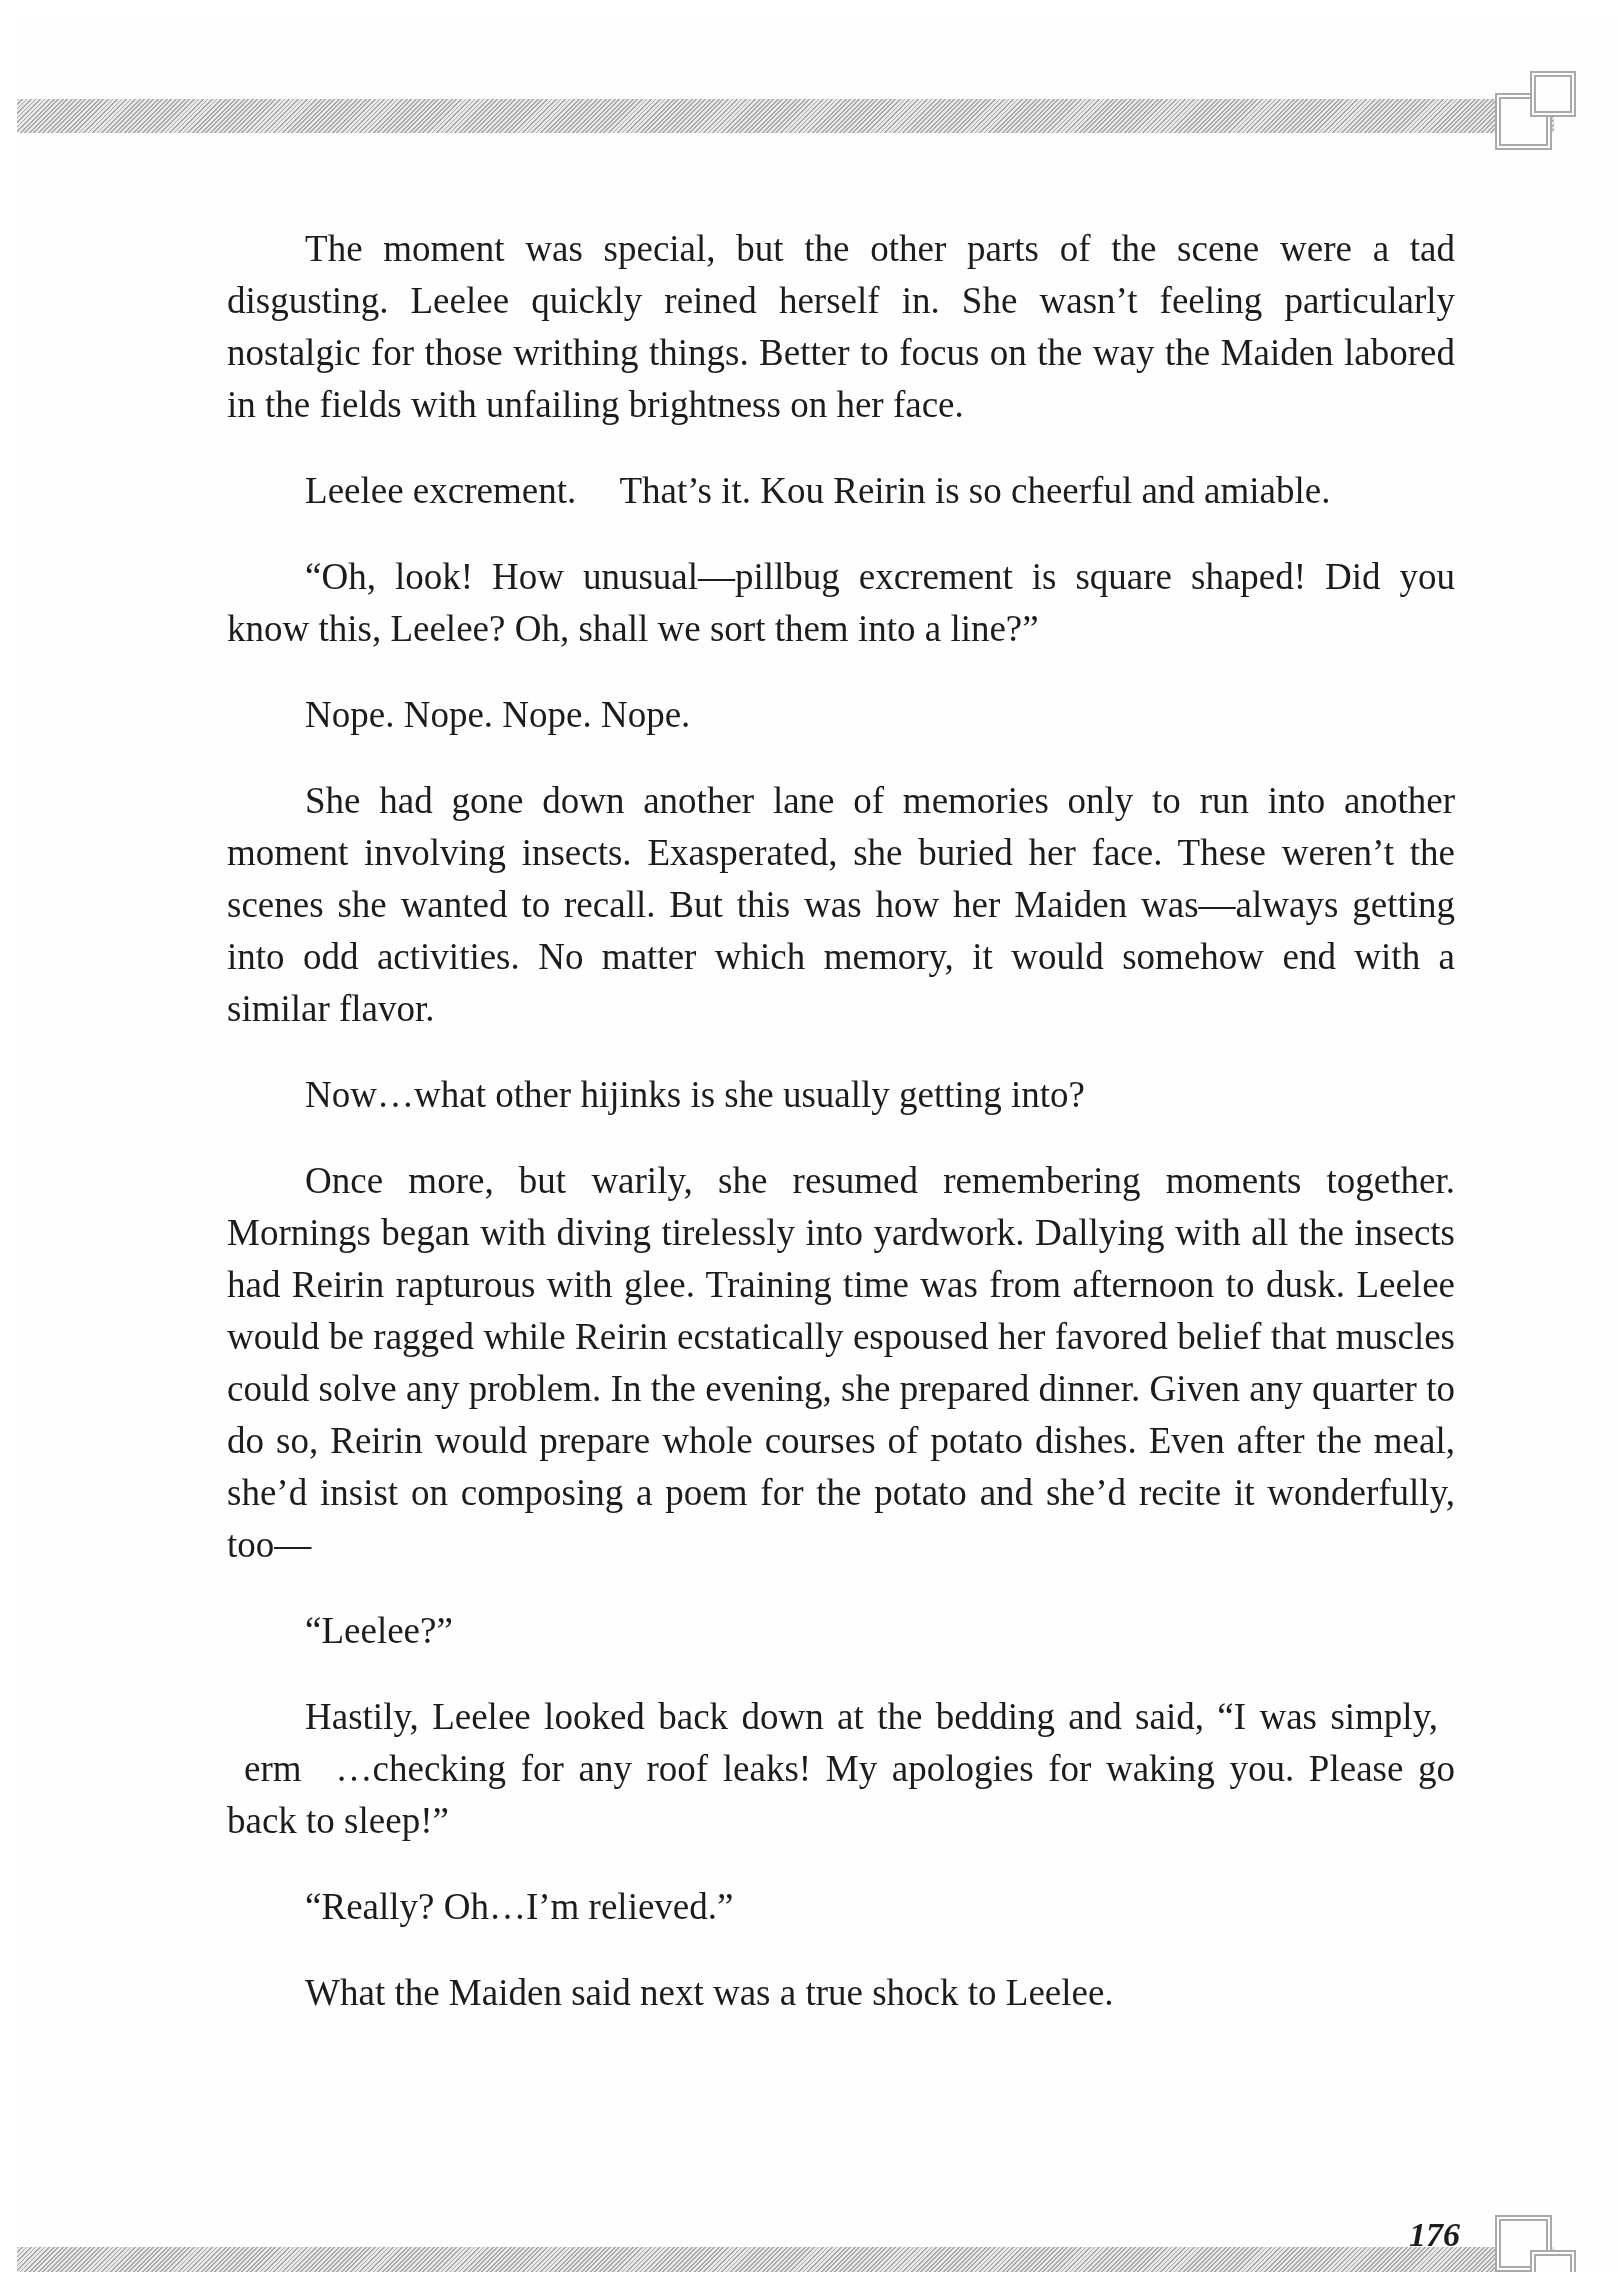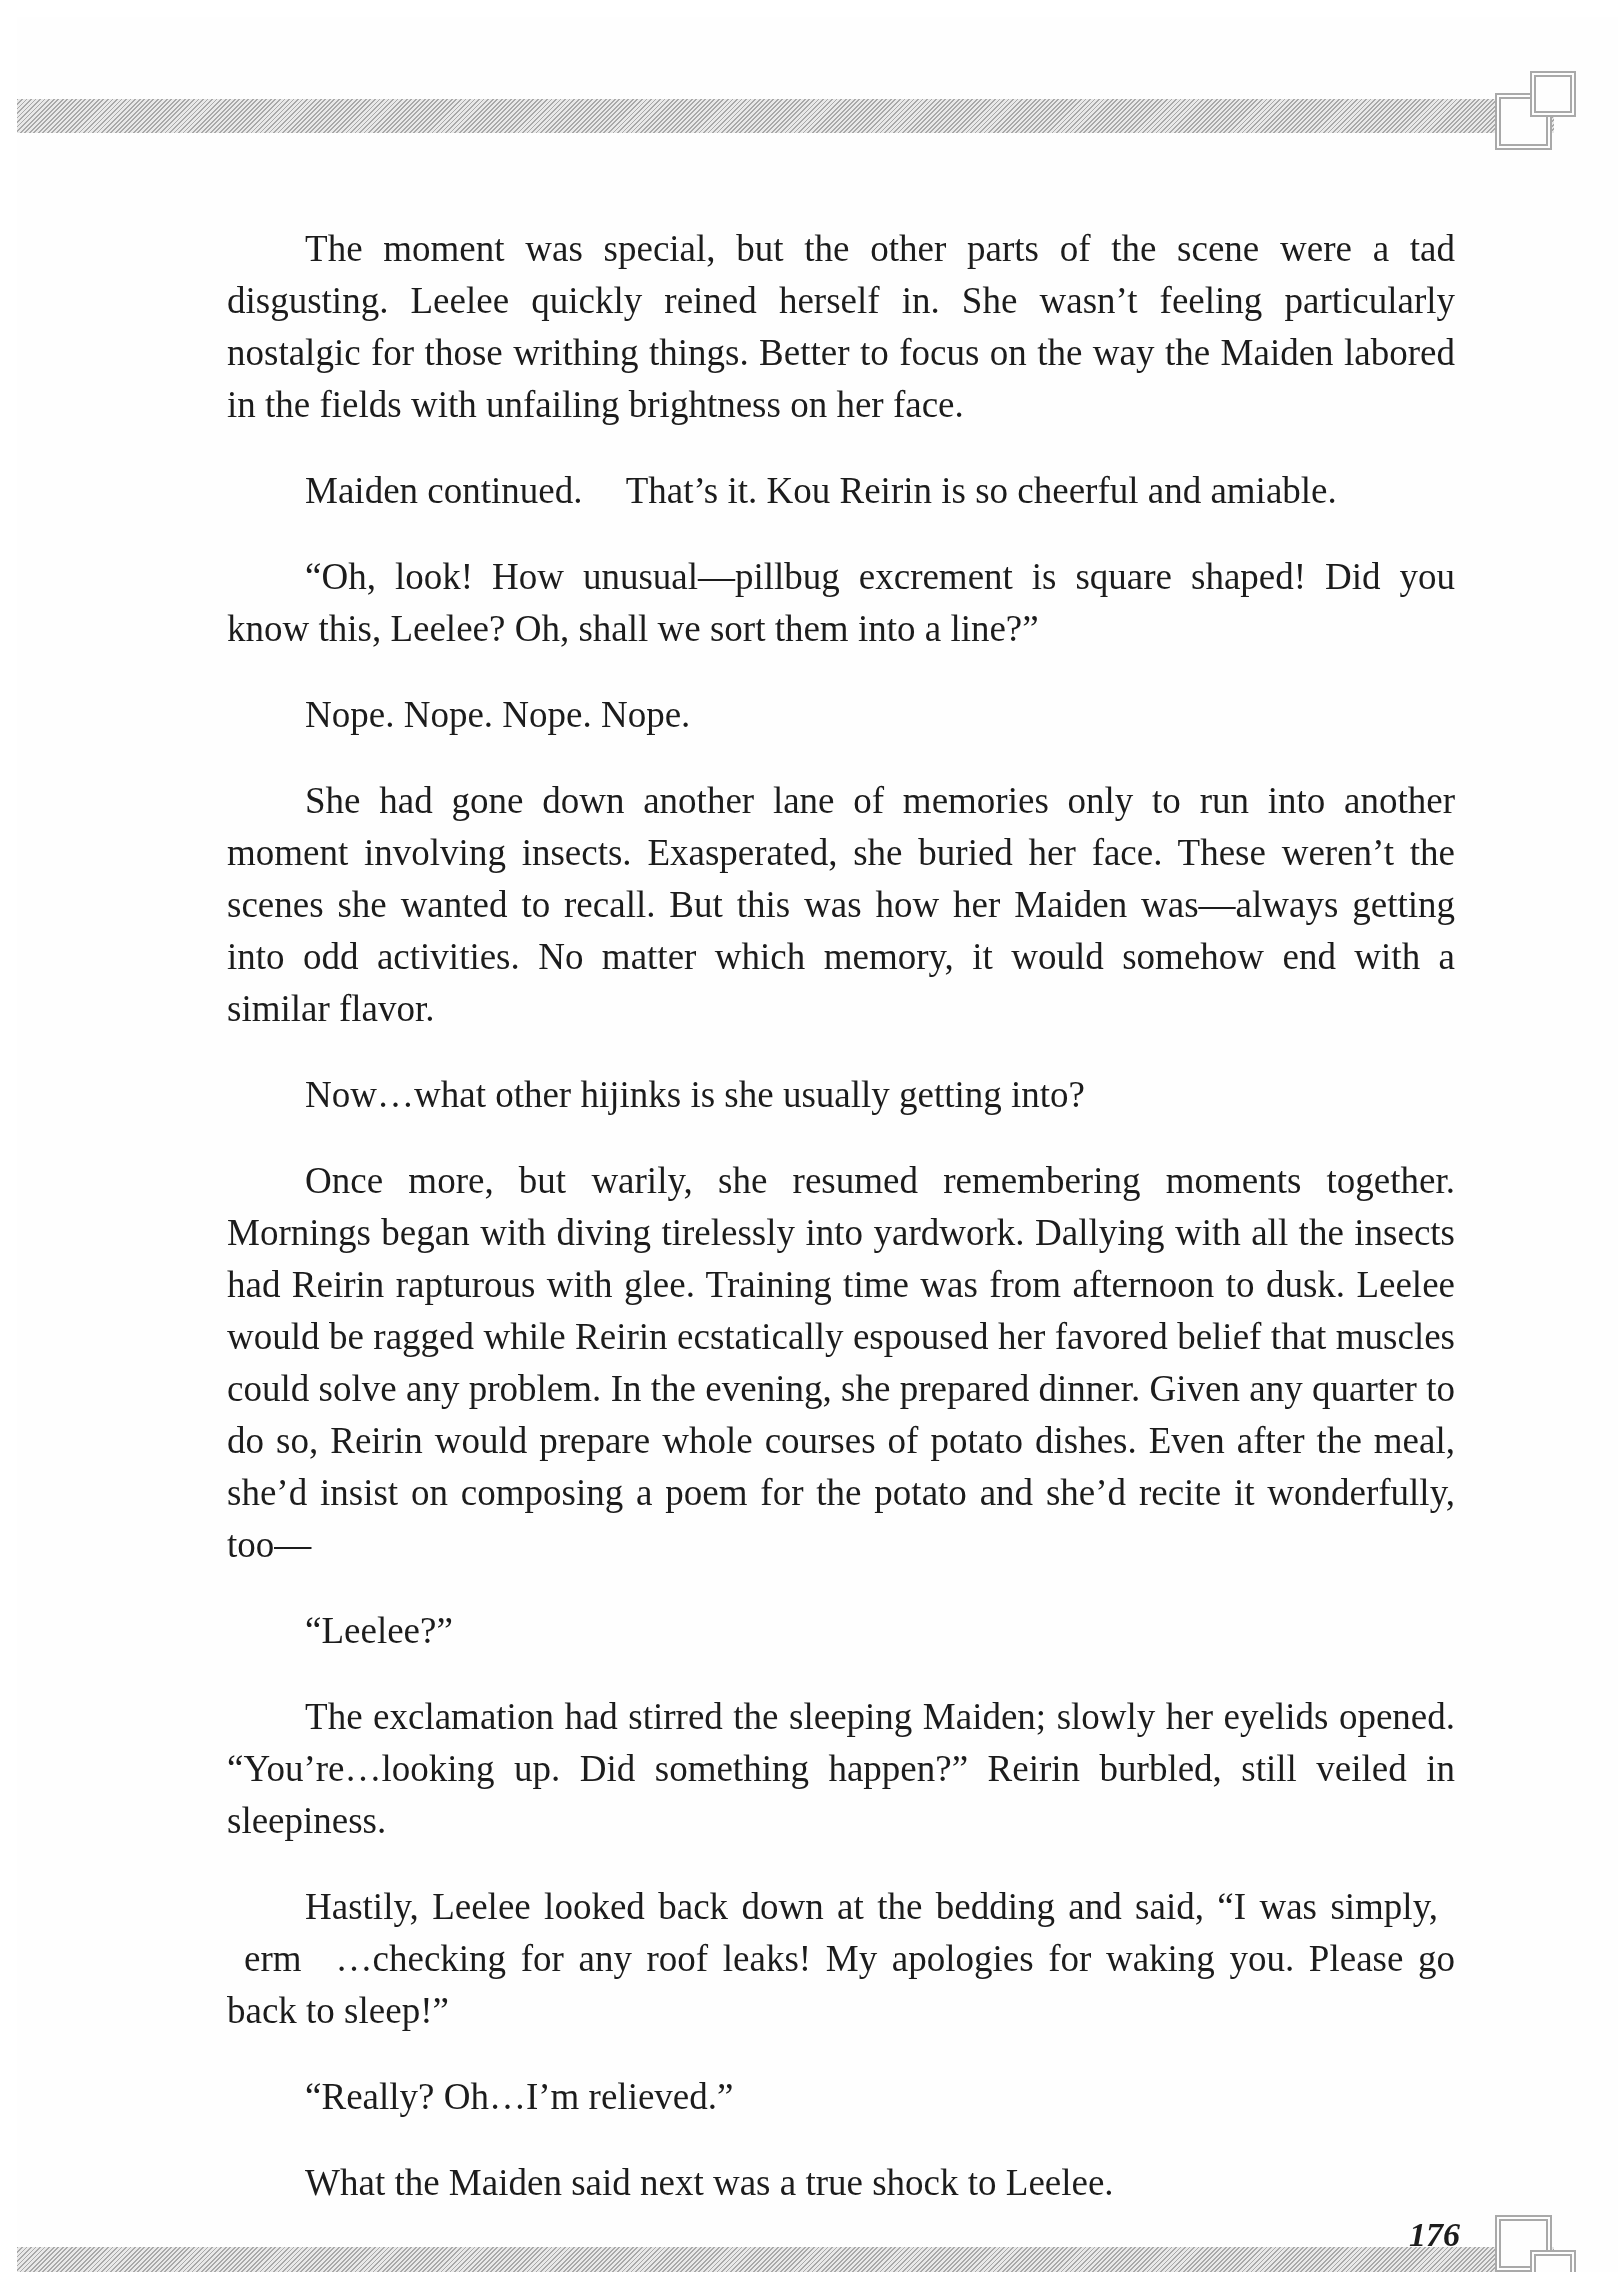--- a/index.html
+++ b/index.html
@@ -72,28 +72,27 @@
 
   <div class="rule rule-top"></div>
 
   <div class="corner corner-top">
     <div class="sq sq-big"></div>
     <div class="sq sq-small"></div>
   </div>
 
   <div class="text-block">
       <p><span>The moment was special, but the other parts of the scene were a tad disgusting. Leelee quickly reined herself in. She wasn’t feeling particularly nostalgic for those writhing things. Better to focus on the way the Maiden labored in the fields with unfailing brightness on her face.</span></p>
-      <p><span>Maiden continued. </span><span class="em">That’s it. Kou Reirin is so cheerful and amiable.</span></p>
+      <p><span>Leelee excrement. </span><span class="em">That’s it. Kou Reirin is so cheerful and amiable.</span></p>
       <p><span>“Oh, look! How unusual—pillbug excrement is square shaped! Did you know this, Leelee? Oh, shall we sort them into a line?”</span></p>
       <p><span class="em">Nope. Nope. Nope. Nope.</span></p>
       <p><span>She had gone down another lane of memories only to run into another moment involving insects. Exasperated, she buried her face. These weren’t the scenes she wanted to recall. But this was how her Maiden was—always getting into odd activities. No matter which memory, it would somehow end with a similar flavor.</span></p>
       <p><span class="em">Now…what other hijinks is she usually getting into?</span></p>
       <p><span>Once more, but warily, she resumed remembering moments together. Mornings began with diving tirelessly into yardwork. Dallying with all the insects had Reirin rapturous with glee. Training time was from afternoon to dusk. Leelee would be ragged while Reirin ecstatically espoused her favored belief that muscles could solve any problem. In the evening, she prepared dinner. Given any quarter to do so, Reirin would prepare whole courses of potato dishes. Even after the meal, she’d insist on composing a poem for the potato and she’d recite it wonderfully, too—</span></p>
       <p><span>“Leelee?”</span></p>
-      <p><span>The exclamation had stirred the sleeping Maiden; slowly her eyelids opened. “You’re…looking up. Did something happen?” Reirin burbled, still veiled in sleepiness.</span></p>
       <p><span>Hastily, Leelee looked back down at the bedding and said, “I was simply, </span><span class="em">erm</span><span>…checking for any roof leaks! My apologies for waking you. Please go back to sleep!”</span></p>
       <p><span>“Really? Oh…I’m relieved.”</span></p>
       <p><span>What the Maiden said next was a true shock to Leelee.</span></p>
     </div>
 
   <div class="page-number">176</div>
 
   <div class="rule rule-bottom"></div>
 
   <div class="corner corner-bottom">

